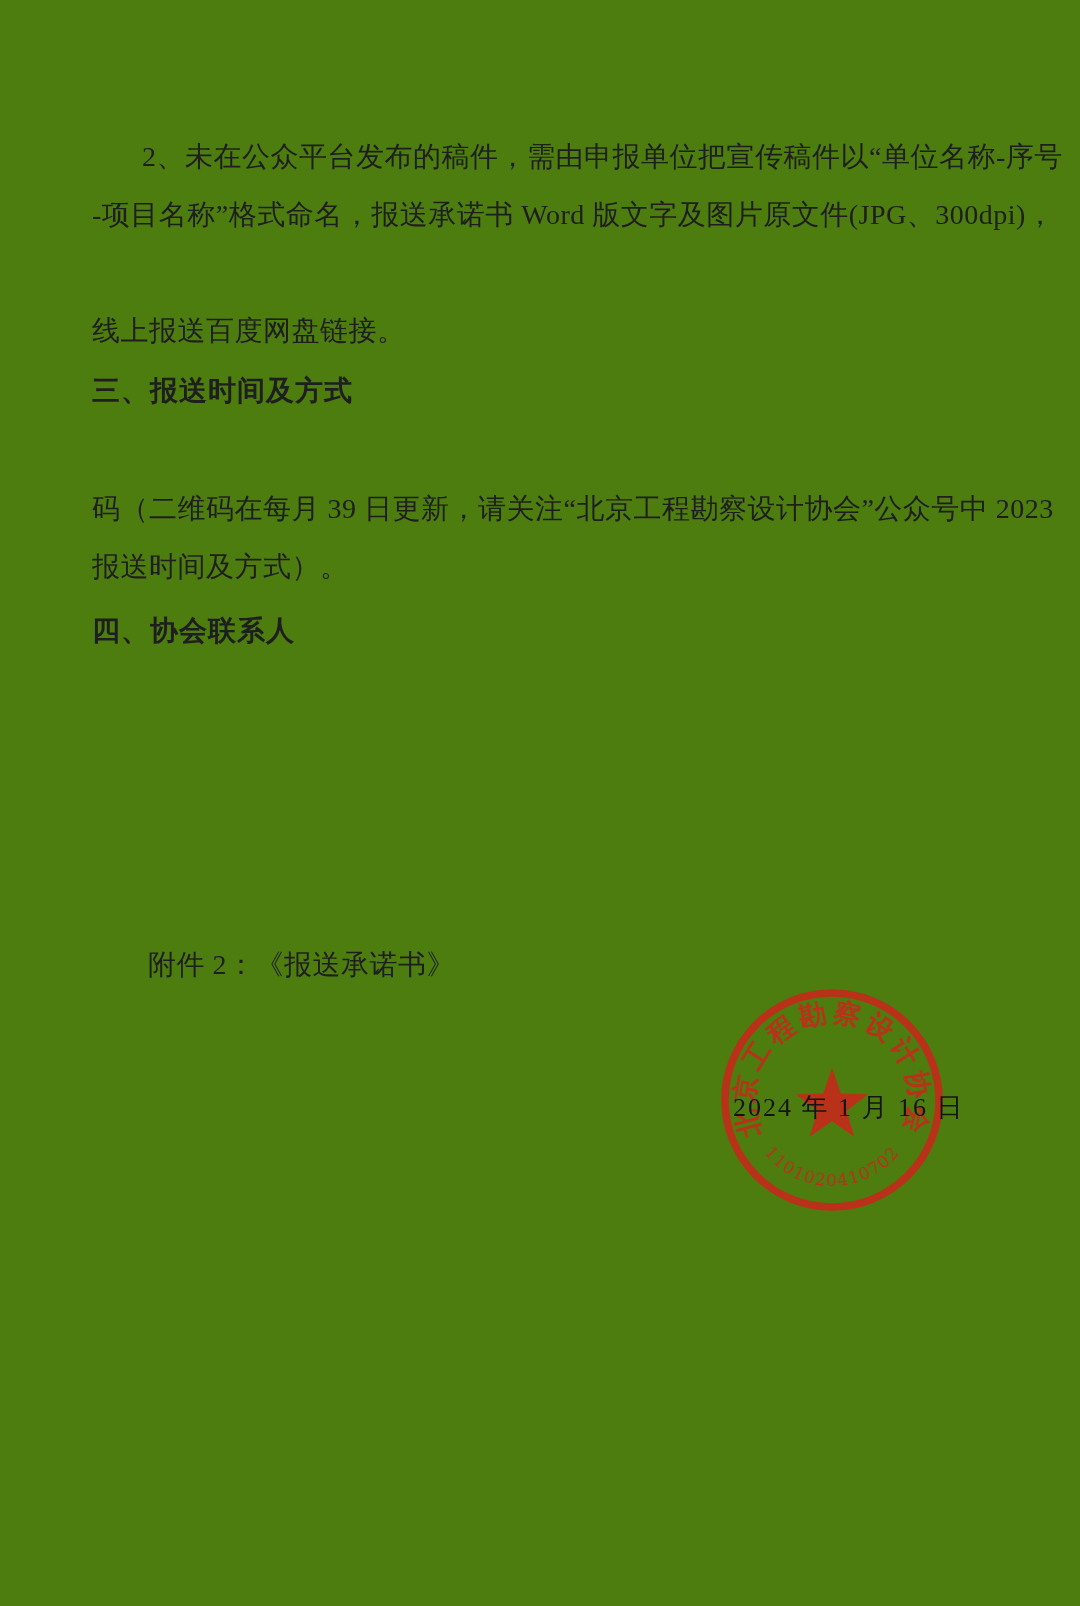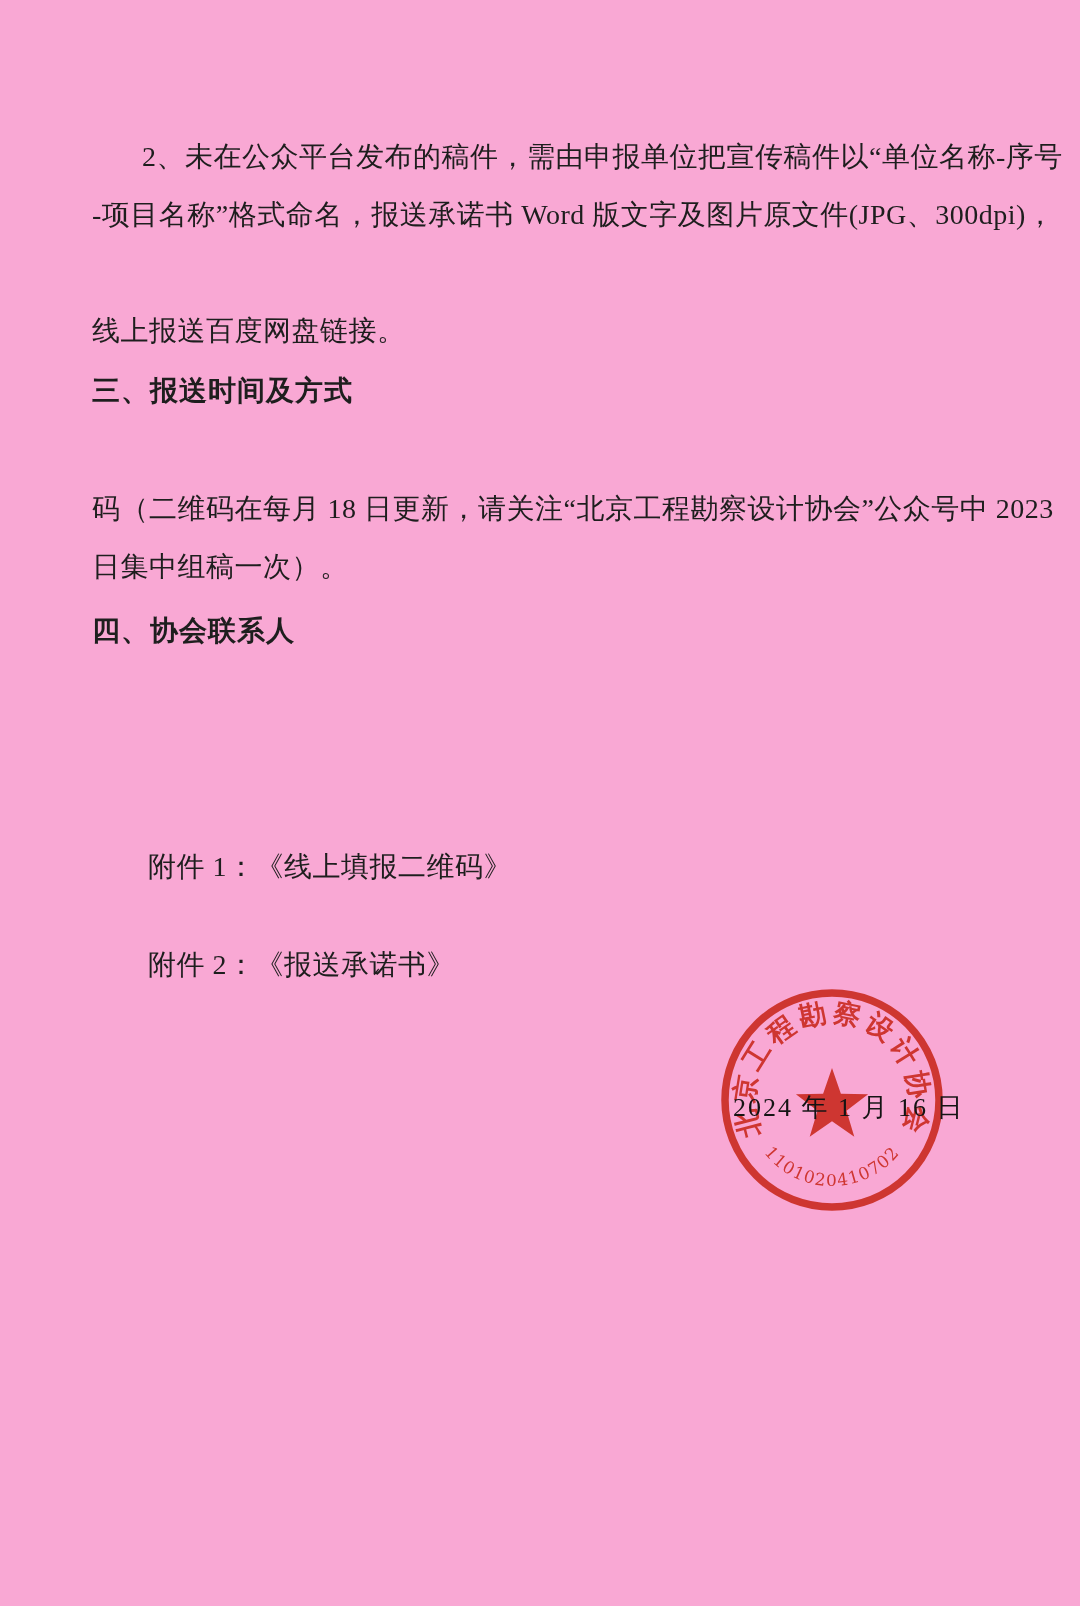--- a/index.html
+++ b/index.html
@@ -4,21 +4,21 @@
 <style>
   html, body {
     margin: 0;
     padding: 0;
     background: #e8e8e8;
   }
   .page {
     position: relative;
     width: 1080px;
     height: 1606px;
-    background: #f9a8d4;
+    background: #4d7c0f;
     overflow: hidden;
     font-family: "Liberation Serif", "DejaVu Serif", serif;
   }
   .line {
     position: absolute;
     white-space: pre;
     font-size: 28px;
     color: #1e1e1e;
     letter-spacing: 0.5px;
     line-height: 34px;
@@ -73,26 +73,25 @@
 </head>
 <body>
 
 <div class="page">
 
   <div class="line ind" style="top:140px">2、未在公众平台发布的稿件，需由申报单位把宣传稿件以“单位名称-序号</div>
   <div class="line ml" style="top:198px">-项目名称”格式命名，报送承诺书 Word 版文字及图片原文件(JPG、300dpi)，</div>
   <div class="line ml heading" style="top:374px">三、报送时间及方式</div>
 
   <div class="line ml" style="top:314px">线上报送百度网盘链接。</div>
-  <div class="line ml" style="top:492px">码（二维码在每月 18 日更新，请关注“北京工程勘察设计协会”公众号中 2023</div>
-  <div class="line ml" style="top:550px">日集中组稿一次）。</div>
+  <div class="line ml" style="top:492px">码（二维码在每月 39 日更新，请关注“北京工程勘察设计协会”公众号中 2023</div>
+  <div class="line ml" style="top:550px">报送时间及方式）。</div>
 
   <div class="line ml heading" style="top:614px">四、协会联系人</div>
 
-  <div class="line ind2" style="top:850px">附件 1：《线上填报二维码》</div>
   <div class="line ind2" style="top:948px">附件 2：《报送承诺书》</div>
 
   <svg class="seal" viewBox="-120 -120 240 240" aria-hidden="true">
     <defs>
       <path id="arcTop" d="M -70.7 33 A 78 78 0 1 1 70.7 33" fill="none"></path>
       <path id="arcBottom" d="M -68.7 51.8 A 86 86 0 0 0 68.7 51.8" fill="none"></path>
     </defs>
     <circle class="ring" r="107"></circle>
     <polygon class="star" transform="translate(0,6)" points="0,-38 8.9,-12.3 36.1,-11.7 14.5,4.7 22.3,30.7 0,15.2 -22.3,30.7 -14.5,4.7 -36.1,-11.7 -8.9,-12.3"></polygon>
     <text class="org-text" text-anchor="middle">

